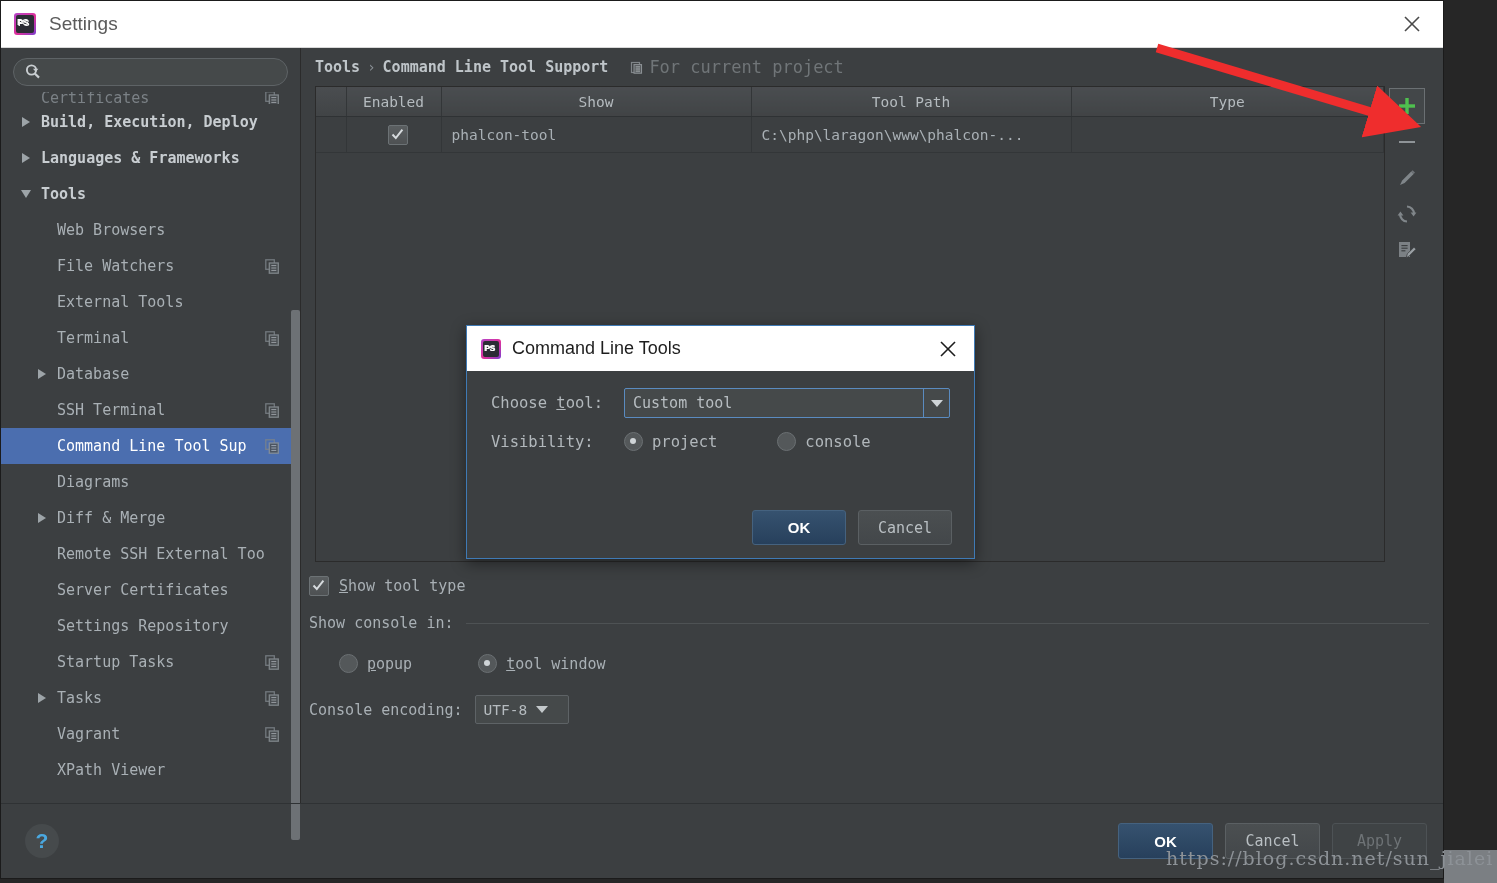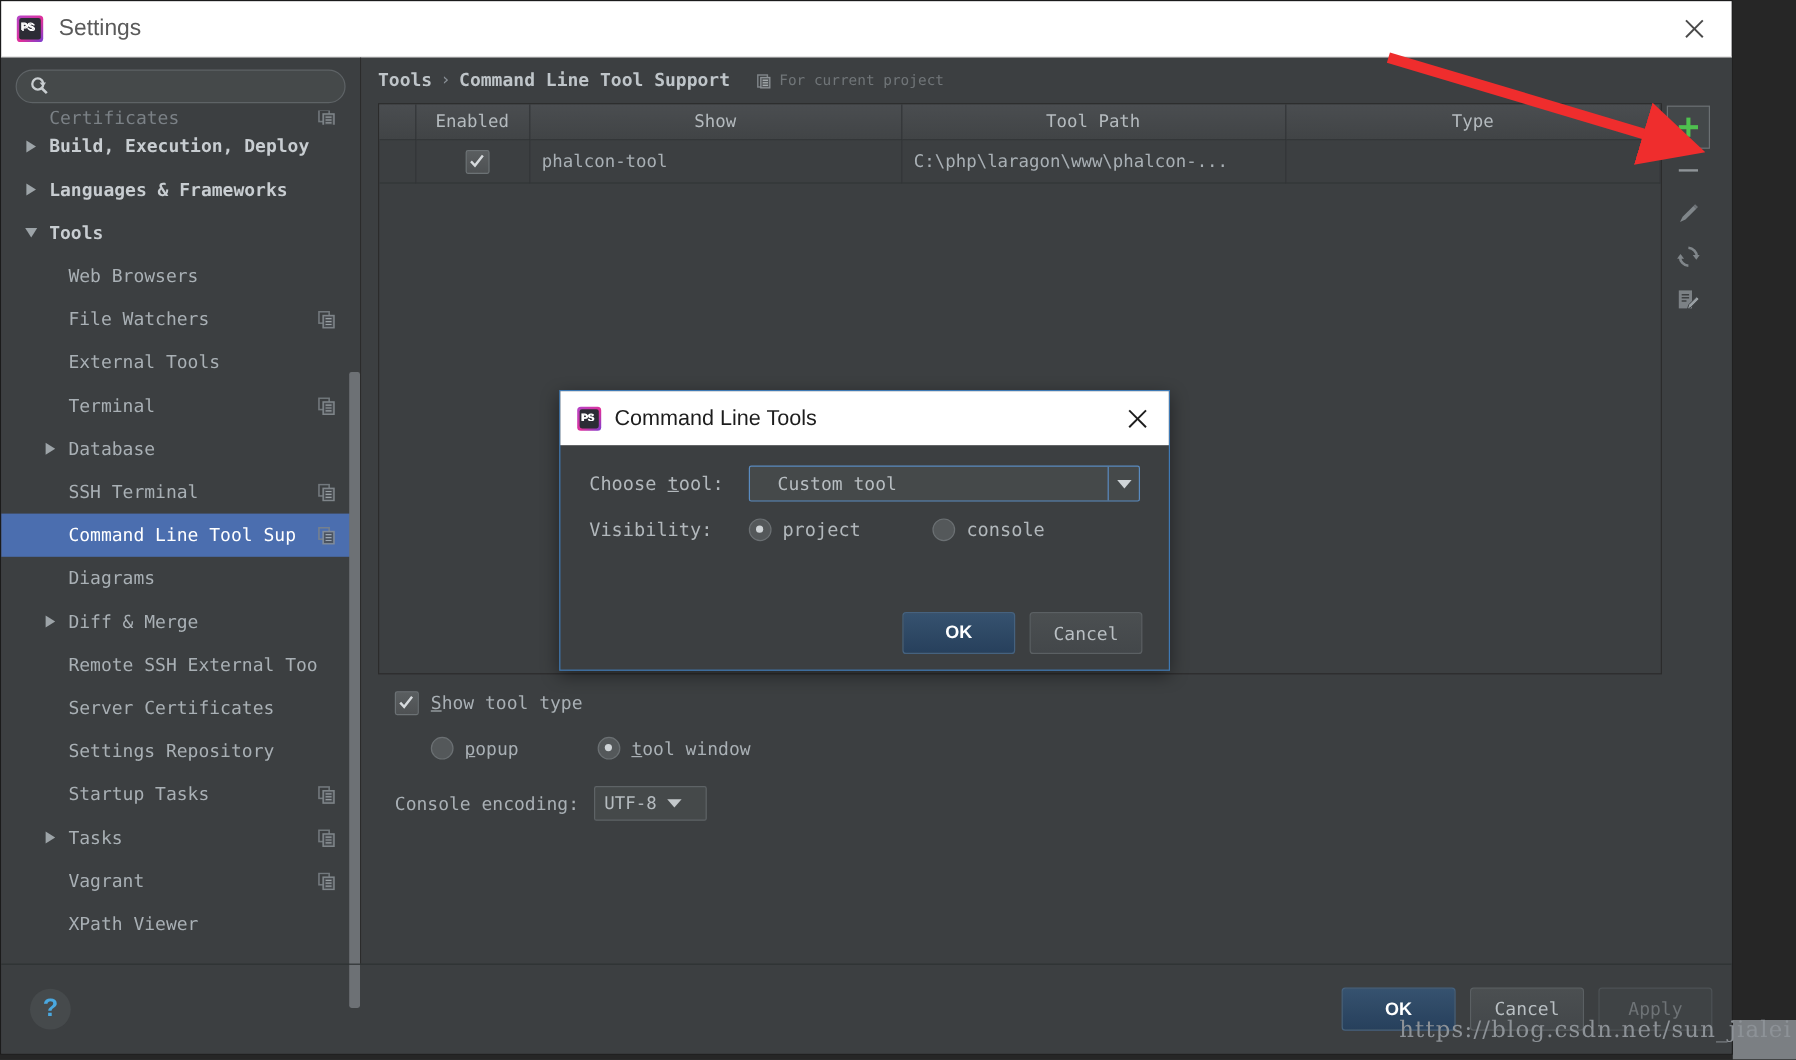--- a/index.html
+++ b/index.html
@@ -215,21 +215,21 @@
     flex: 0 0 auto;
     font-size: 15px;
   }
   .bc-a { color: #bfc5c9; font-weight: bold; }
   .bc-sep { color: #8a9096; margin: 0 7px; font-size: 14px; }
   .bc-b { color: #bfc5c9; font-weight: bold; }
   .bc-note {
     color: #707578;
     margin-left: 22px;
     display: flex; align-items: center;
-    font-size: 12px;
+    font-size: 17px;
   }
   .bc-note svg { margin-right: 4px; }
 
   .table-area {
     flex: 0 0 auto;
     display: flex;
     padding: 0 14px 0 14px;
     height: 476px;
     box-sizing: border-box;
   }
@@ -296,21 +296,21 @@
     display: flex; align-items: center; justify-content: center;
     cursor: pointer;
     border: 1px solid transparent;
     box-sizing: border-box;
   }
   .tb-btn.framed { border: 1px solid #6b7073; background: #434749; }
 
   
   .options {
     flex: 1 1 auto;
-    padding: 14px 14px 0 28px;
+    padding: 14px 14px 0 8px;
     min-height: 0;
   }
   .opt-row { display: flex; align-items: center; margin-bottom: 18px; }
   .cbx {
     width: 18px; height: 18px;
     border: 1px solid #6c7275;
     background: linear-gradient(#5a5e60, #4e5153);
     border-radius: 2px;
     position: relative;
     margin-right: 10px;
@@ -469,21 +469,20 @@
   .combo {
     flex: 1 1 auto;
     height: 30px;
     background: #45494a;
     border: 1px solid #5a8bc0;
     border-radius: 2px;
     display: flex;
     align-items: center;
     box-sizing: border-box;
     cursor: pointer;
-    padding-left: 15px;
   }
   .combo .val {
     flex: 1 1 auto;
     color: #b8bec2;
     font-size: 15px;
     padding-left: 8px;
   }
   .combo .arrow-box {
     width: 25px;
     height: 100%;
@@ -819,20 +818,24 @@
               <div class="cbx">
                 <svg width="15" height="15" viewBox="0 0 15 15">
                   <polyline points="2.5,7.5 5.8,11 12.4,2.6" fill="none" stroke="#d6dadd" stroke-width="2"></polyline>
                 </svg>
               </div>
               <div class="opt-label">
                 <span class="uline">S</span><span>how tool type</span>
               </div>
             </div>
 
+            <div class="sep-row">
+              <div class="sep-label">Show console in:</div>
+              <div class="sep-line"></div>
+            </div>
 
             <div class="radio-row">
               <div class="m-radio-item">
                 <div class="radio"></div>
                 <div class="opt-label"><span class="uline">p</span><span>opup</span></div>
               </div>
               <div class="radio-gap"></div>
               <div class="m-radio-item">
                 <div class="radio on"></div>
                 <div class="opt-label"><span class="uline">t</span><span>ool window</span></div>

